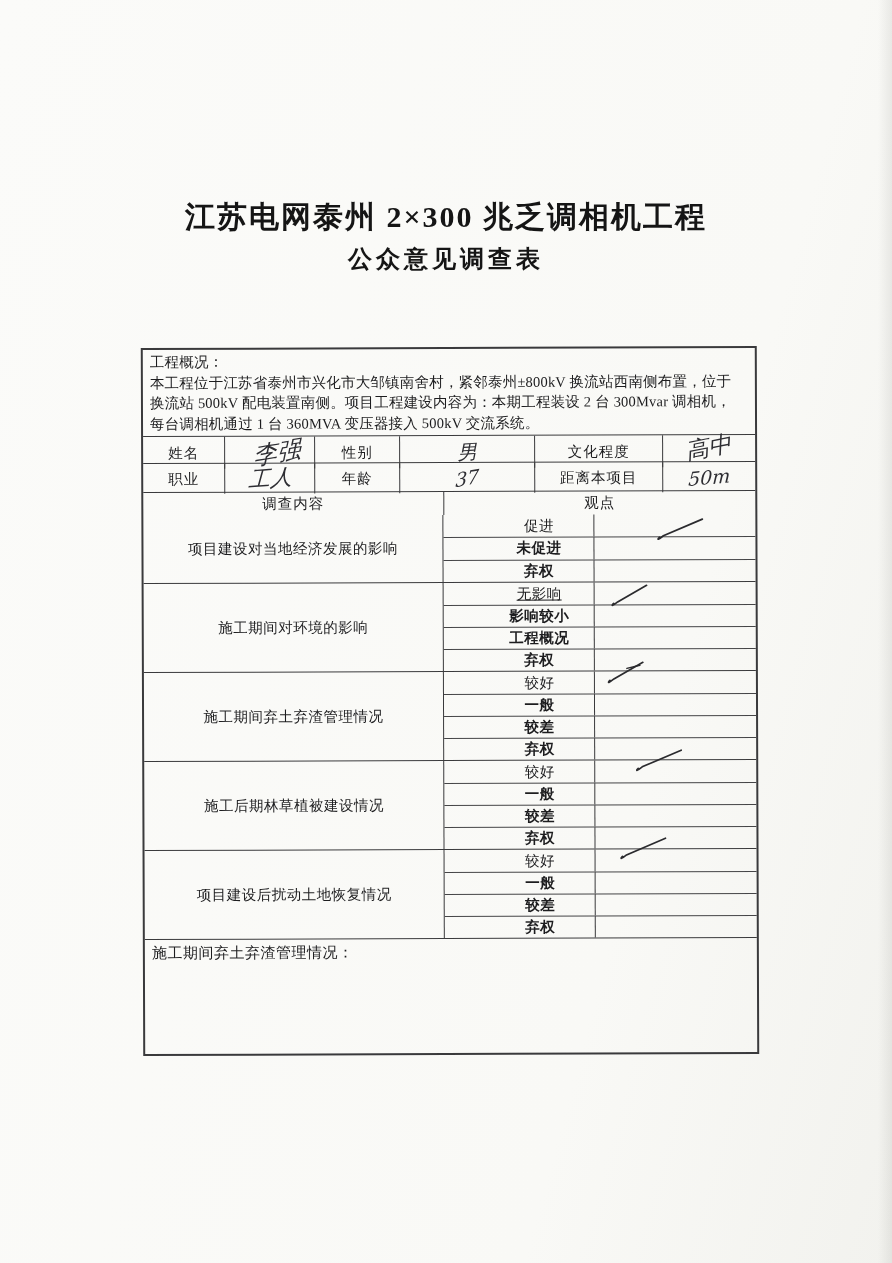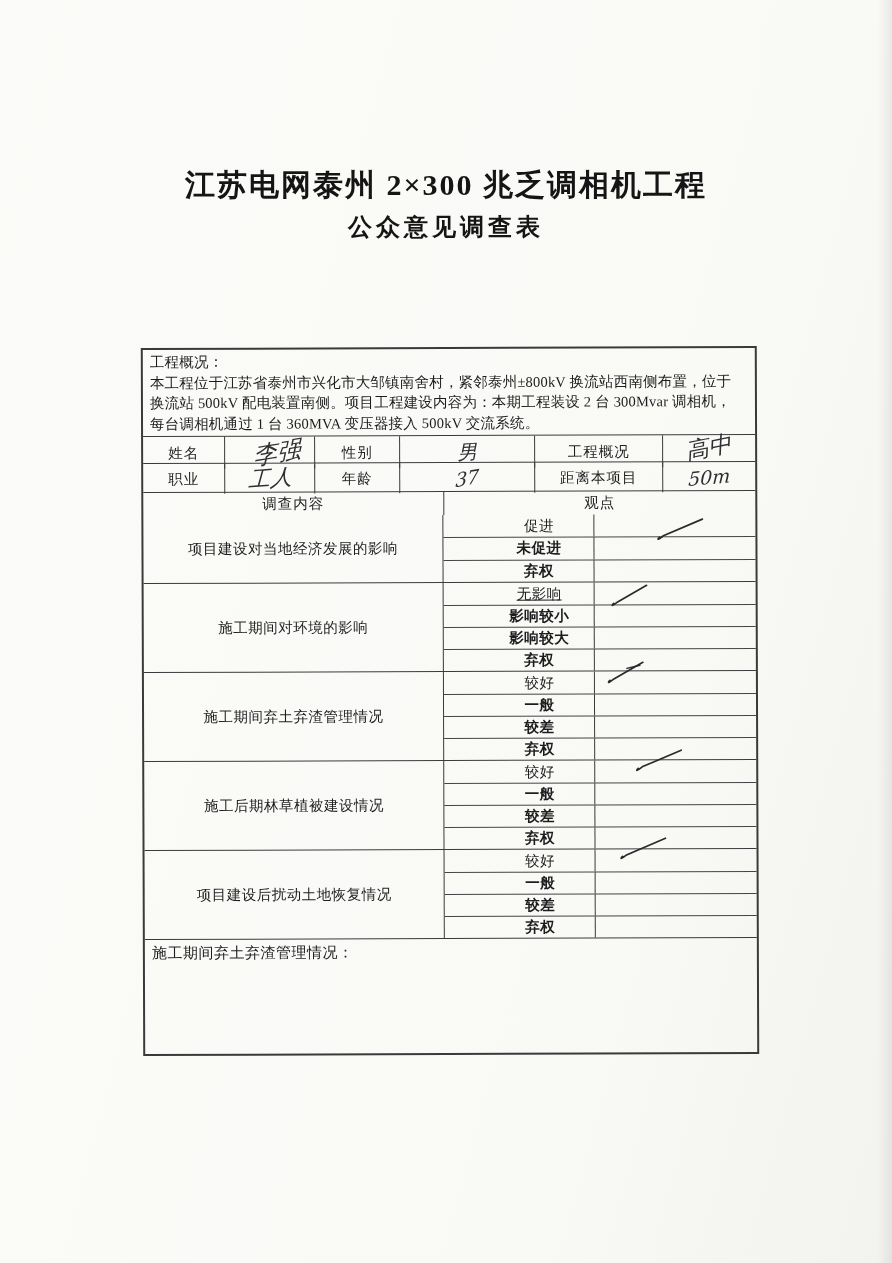--- a/index.html
+++ b/index.html
@@ -6,21 +6,21 @@
   html,body { width:892px; height:1263px; }
   body {
     position:relative;
     background:linear-gradient(105deg,#fbfbf9 0%,#f9f9f6 70%,#f2f2ee 100%);
     font-family:"Liberation Serif", serif;
     color:#1d1d1f;
     overflow:hidden;
   }
   
   .doc-title {
-    position:absolute; top:164px; left:0; width:100%;
+    position:absolute; top:196px; left:0; width:100%;
     text-align:center; font-weight:bold; color:#151515;
   }
   .doc-title .t1 { font-size:30px; letter-spacing:2px; line-height:42px; }
   .doc-title .t2 { font-size:24px; letter-spacing:4px; line-height:42px; }
 
   
   .form-table {
     position:absolute; left:142px; top:347px; width:616px;
     border:2px solid #3a3a3c;
     transform:rotate(-0.2deg);
@@ -120,21 +120,21 @@
         <div class="info-cell v-r0c0">
           <span class="hand">李强</span>
         </div>
         <div class="info-cell">
           <span class="info-label">性别</span>
         </div>
         <div class="info-cell v-r0c1">
           <span class="hand">男</span>
         </div>
         <div class="info-cell">
-          <span class="info-label">工程概况</span>
+          <span class="info-label">文化程度</span>
         </div>
         <div class="info-cell v-r0c2">
           <span class="hand">高中</span>
         </div>
       </div>
       <div class="info-row r1">
         <div class="info-cell">
           <span class="info-label">职业</span>
         </div>
         <div class="info-cell v-r1c0">
@@ -181,21 +181,21 @@
         <div class="opt-cell" style="grid-row: 1; text-decoration: underline;">无影响</div>
         <div class="chk-cell" style="grid-row: 1;">
           <span class="tick q1-tick">
             <svg width="40" height="24" viewBox="0 0 40 24">
               <path d="M3 21 C0 24 2 23.5 7 19.5 L36 3" stroke="#2b2b2e" stroke-width="1.7" fill="none" stroke-linecap="round"></path>
             </svg>
           </span>
         </div>
         <div class="opt-cell bt" style="grid-row: 2;">影响较小</div>
         <div class="chk-cell bt" style="grid-row: 2;"></div>
-        <div class="opt-cell bt" style="grid-row: 3;">影响较大</div>
+        <div class="opt-cell bt" style="grid-row: 3;">工程概况</div>
         <div class="chk-cell bt" style="grid-row: 3;"></div>
         <div class="opt-cell bt" style="grid-row: 4;">弃权</div>
         <div class="chk-cell bt" style="grid-row: 4;"></div>
       </div>
       <div class="sec q-group" style="height: 89px; grid-template-rows: repeat(4, 1fr);">
         <div class="q-cell" style="grid-row: 1 / span 4;">施工期间弃土弃渣管理情况</div>
         <div class="opt-cell" style="grid-row: 1;">较好</div>
         <div class="chk-cell" style="grid-row: 1;">
           <span class="tick q2-tick">
             <svg width="40" height="24" viewBox="0 0 40 24">

